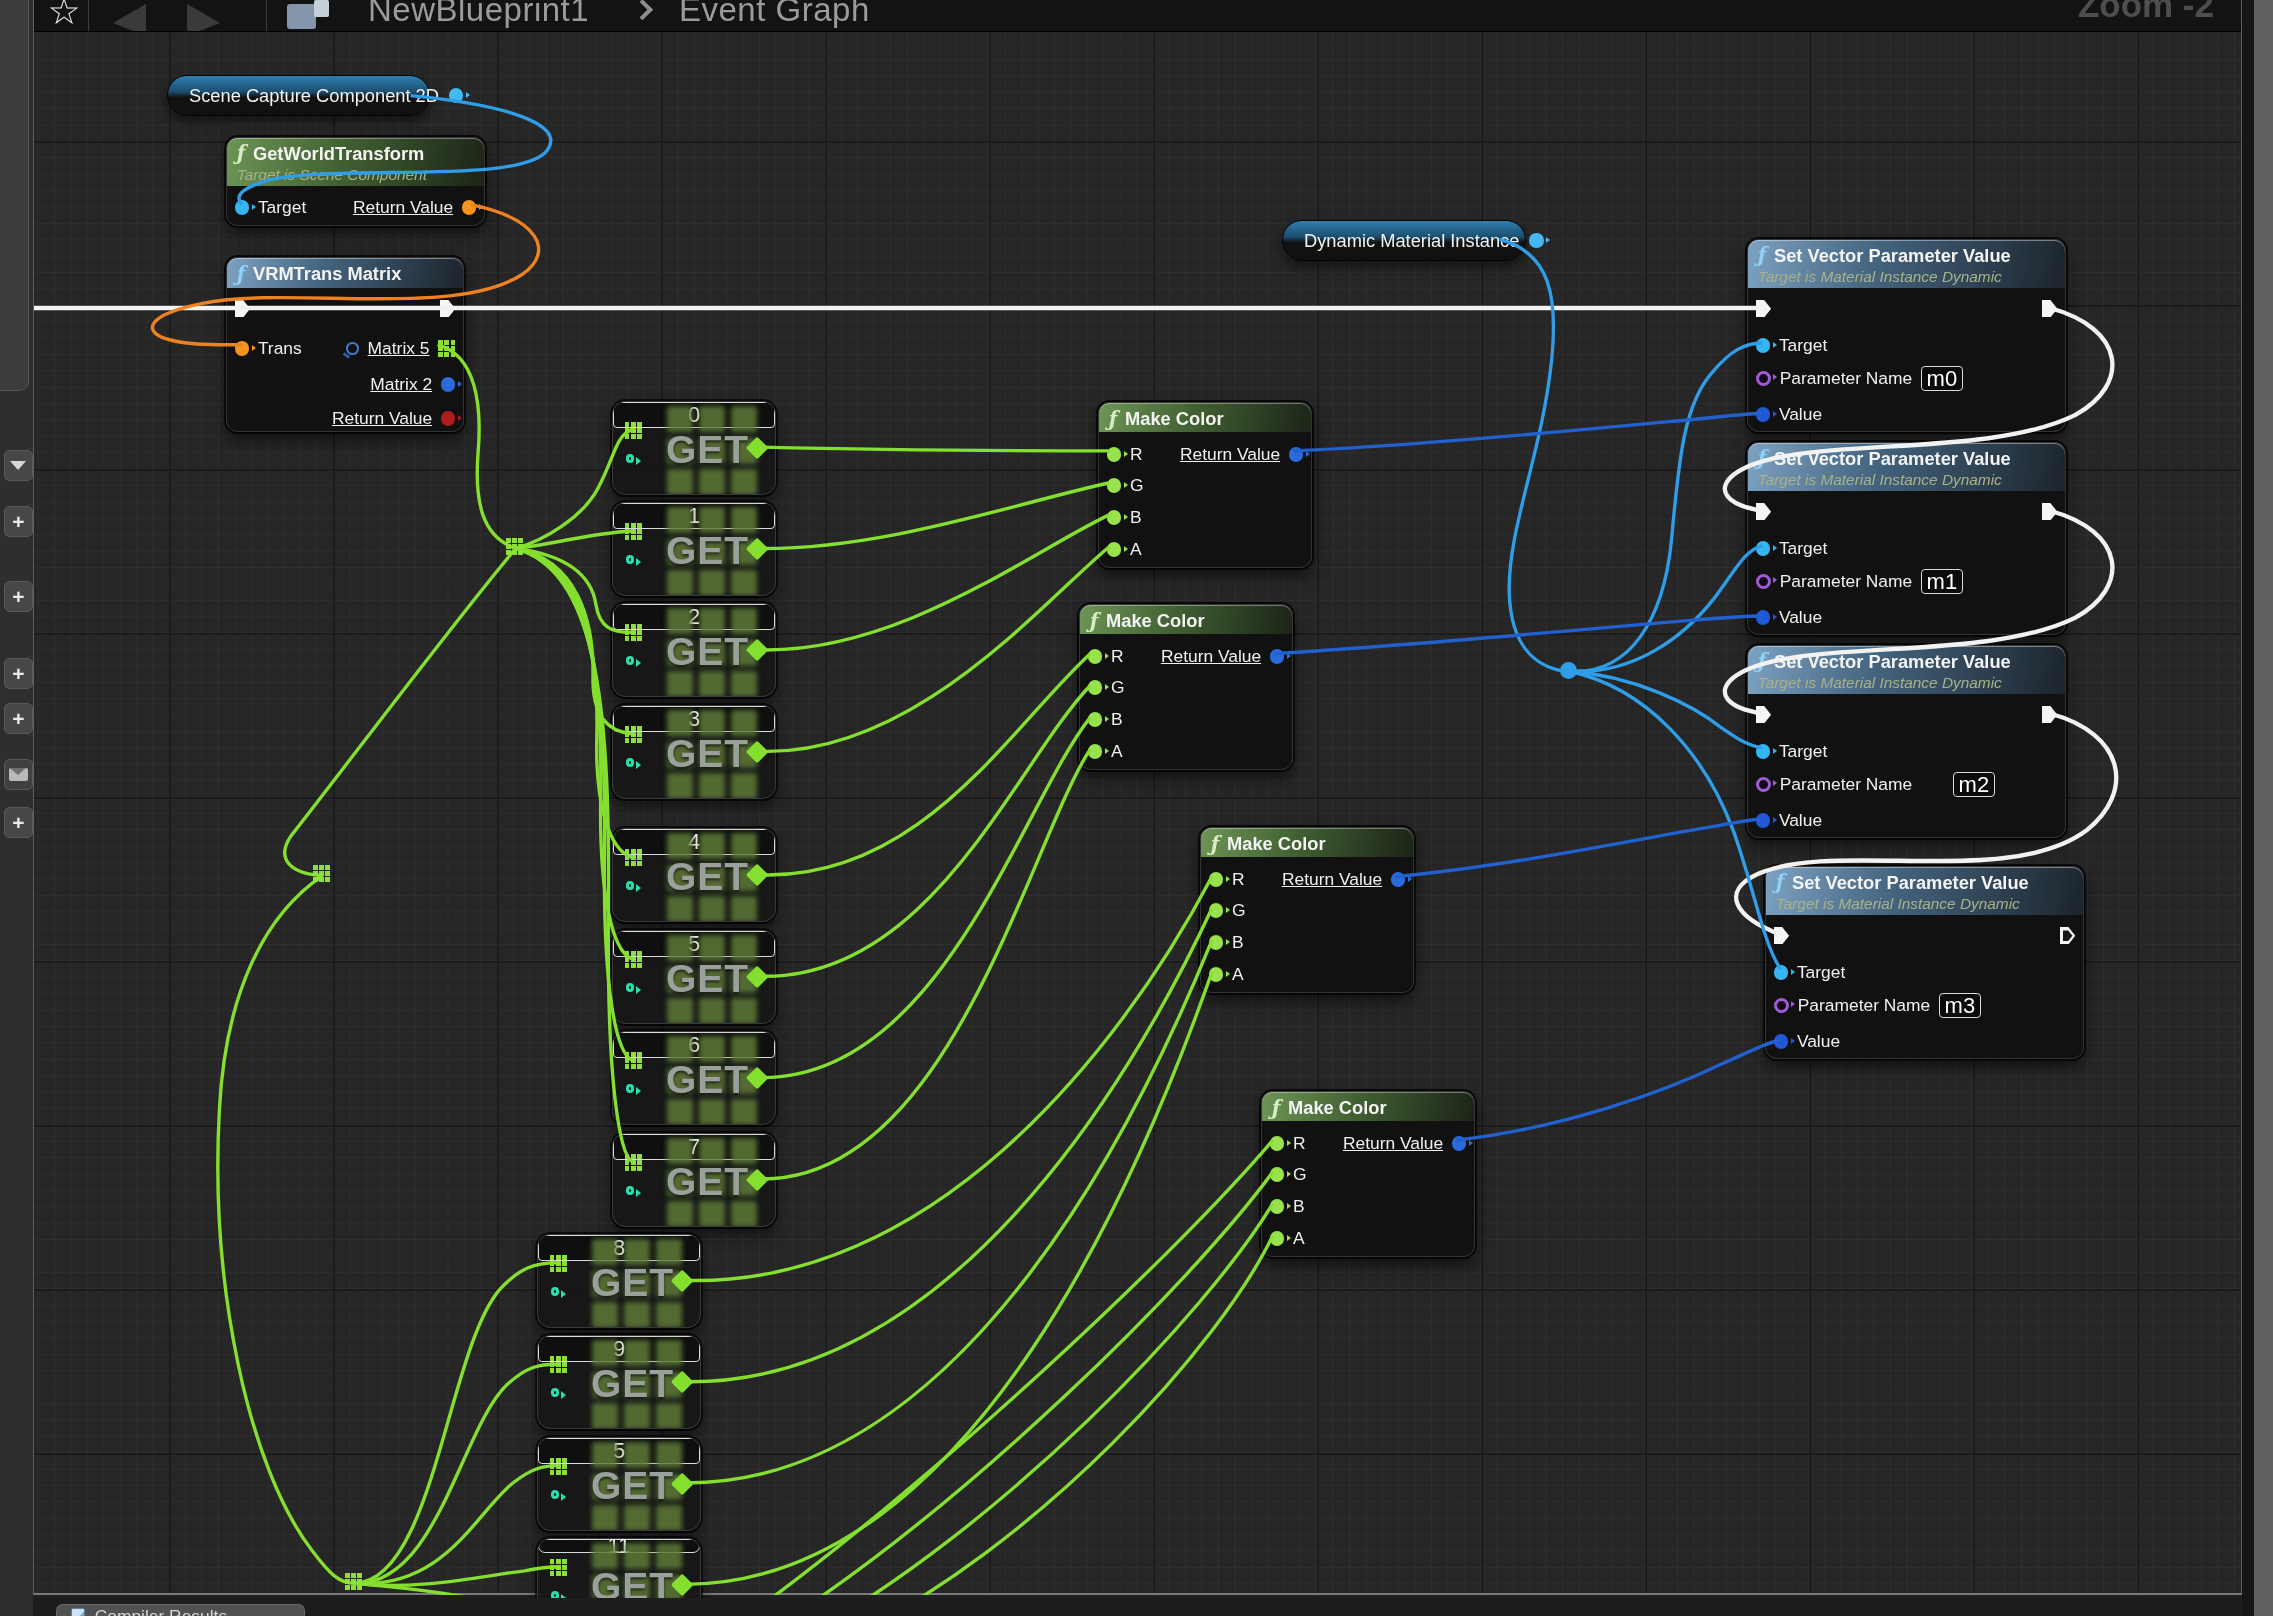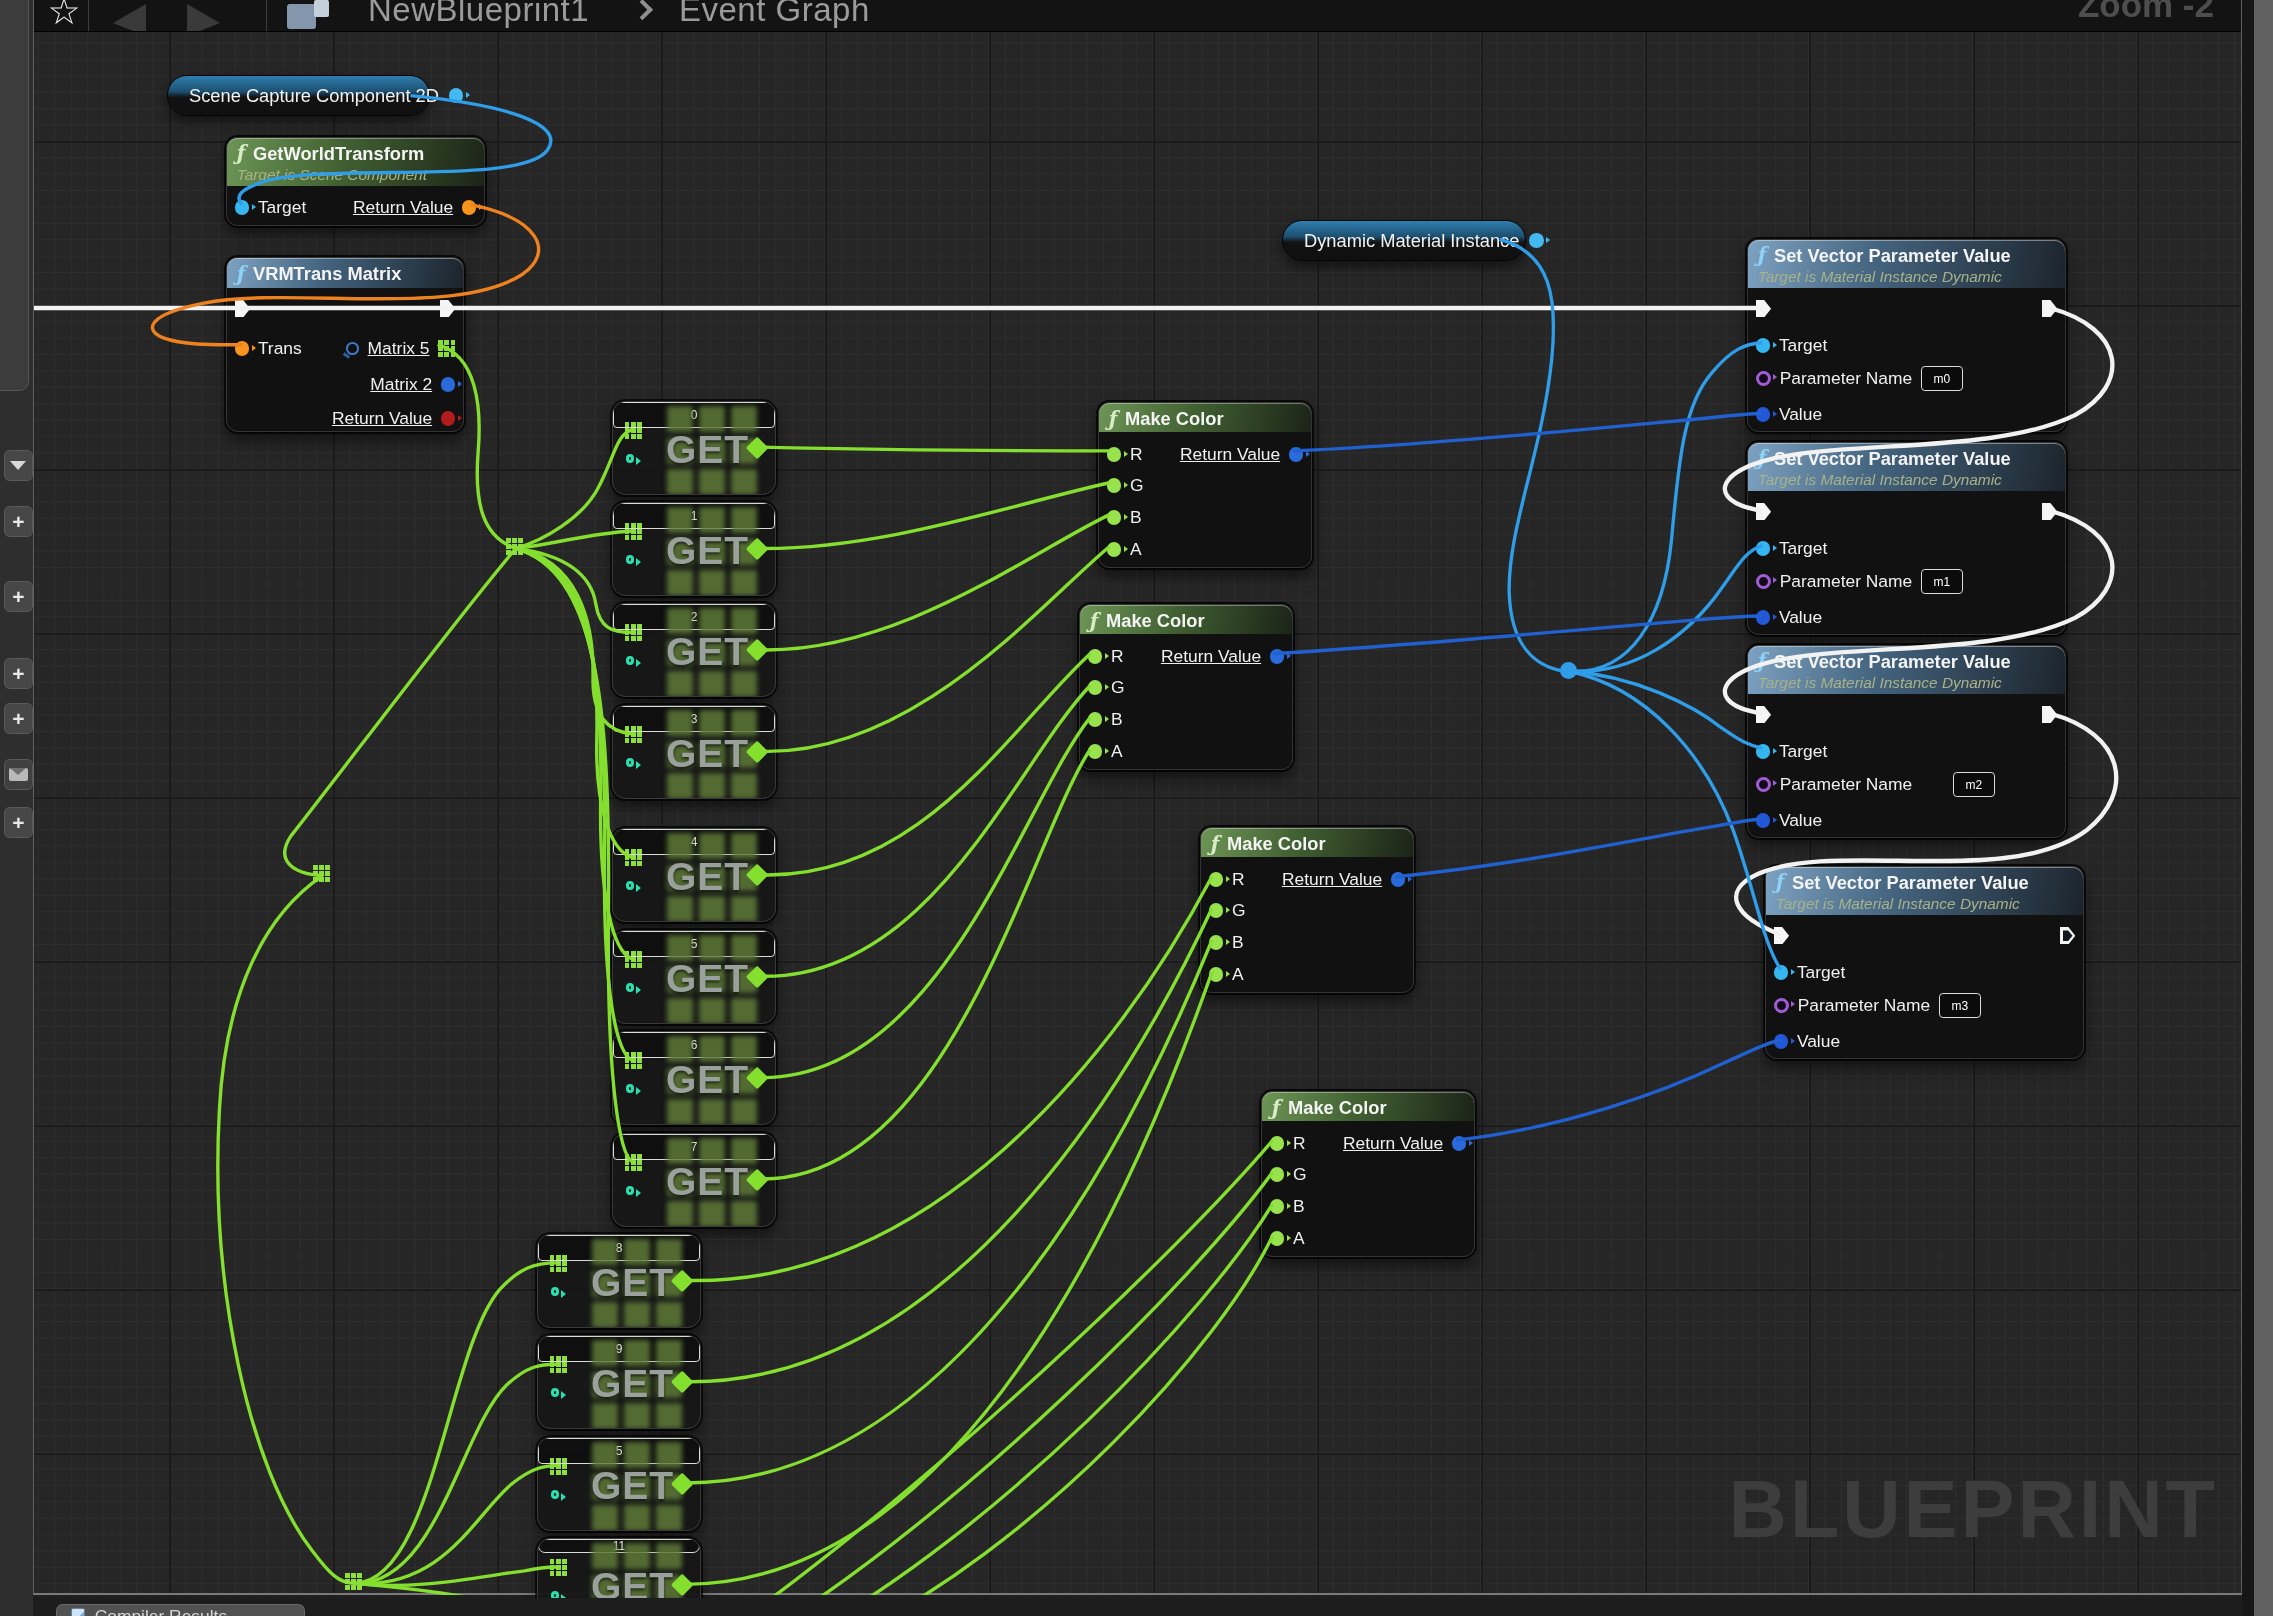--- a/index.html
+++ b/index.html
@@ -57,21 +57,21 @@
   
   .cpin { position:relative; width:14.5px; height:14.5px; border-radius:50%; flex:none; }
   .cpin:after { content:""; position:absolute; right:-6.8px; top:3.4px; border-top:3.9px solid transparent; border-bottom:3.9px solid transparent; border-left:4.8px solid; border-left-color:inherit; }
   .donut { position:relative; width:15.4px; height:15.4px; border-radius:50%; border:3.9px solid #a05cd5; background:#120a18; flex:none; }
   .donut:after { content:""; position:absolute; right:-8.7px; top:0; border-top:3.9px solid transparent; border-bottom:3.9px solid transparent; border-left:4.8px solid #a05cd5; }
   .exec { position:relative; width:15.4px; height:17.4px; background:#f5f5f5; clip-path:polygon(0 0,55% 0,100% 50%,55% 100%,0 100%); flex:none; }
   .exec.hollow:before { content:""; position:absolute; left:2.9px; top:3.4px; width:9.7px; height:10.6px; background:#15181c; clip-path:polygon(0 0,55% 0,100% 50%,55% 100%,0 100%); }
   .gridpin { display:grid; grid-template-columns:repeat(3,4.8px); grid-template-rows:repeat(3,4.8px); gap:1.4px; flex:none; }
   .gridpin i { background:#8ede3c; }
   .diamond { position:absolute; width:16.4px; height:16.4px; background:#84df2f; transform:rotate(45deg); border-radius:1.9px; }
-  .valbox { border:1.9px solid #dcdcdc; border-radius:3.9px; background:rgba(0,0,0,.35); color:#fff; font-size:12px; display:flex; align-items:center; justify-content:center; }
+  .valbox { border:1.9px solid #dcdcdc; border-radius:3.9px; background:rgba(0,0,0,.35); color:#fff; font-size:22px; display:flex; align-items:center; justify-content:center; }
 
   
   .pill { position:absolute; height:41px; border-radius:20px; background:linear-gradient(180deg,#2f7fb0 0%, #1d4f70 40%, #121212 55%, #101010 100%);
           border:1.9px solid #050505; box-shadow:0 5.8px 11.6px rgba(0,0,0,.5); display:flex; align-items:center; z-index:10; }
   .pill .lbl { font-size:18.3px; color:#f2f2f2; padding-left:21px; white-space:nowrap; }
   .pill .cpin { margin-left:9.7px; margin-right:13.5px; }
 
   
   .getnode { position:absolute; width:164px; height:94px; background:rgba(22,23,22,.97); border:1px solid #3a3a3a; border-radius:13.5px;
              box-shadow:0 0 0 1.9px rgba(0,0,0,.7), 0 7.7px 13.5px rgba(0,0,0,.5); overflow:hidden; z-index:10; }
@@ -133,21 +133,20 @@
       <span class="tb-item tb-arrow fwd" style="left:153px; top:3.9px;"></span>
       <span class="tb-sep" style="left:232px;"></span>
       <span class="bp-icon-a" style="left:253px; top:3.9px;"></span>
       <span class="bp-icon-b" style="left:280px; top:0px;"></span>
       <span class="crumb" style="left:334px;">NewBlueprint1</span>
       <span class="crumb-chev" style="left:601px;"></span>
       <span class="crumb" style="left:645px;">Event Graph</span>
     </div>
 
     <div class="zoom-label">Zoom -2</div>
-    <div class="watermark">BLUEPRINT</div>
 
     <svg class="wires" width="2209" height="1595" viewBox="34 0 2288 1652">
         <path d="M34 319 L1824 319" stroke="#f2f2f2" stroke-width="4.5" fill="none"></path>
         <path d="M2122 319 C2200 340 2206 398 2148 430 C2050 478 1850 448 1794 492 C1776 507 1786 523 1824 529" stroke="#f2f2f2" stroke-width="4.5" fill="none"></path>
         <path d="M2122 529 C2200 550 2206 608 2148 640 C2050 688 1850 658 1794 702 C1776 717 1786 733 1824 739" stroke="#f2f2f2" stroke-width="4.5" fill="none"></path>
         <path d="M2122 739 C2200 760 2210 820 2160 860 C2080 920 1900 870 1820 905 C1780 923 1795 950 1843 968" stroke="#f2f2f2" stroke-width="4.5" fill="none"></path>
         <path d="M424 99 C520 108 585 128 566 155 C540 193 340 168 272 188 C248 196 242 203 249 212" stroke="#2f9de8" stroke-width="3.5" fill="none"></path>
         <path d="M1552 248 C1606 262 1612 310 1606 372 C1596 470 1560 548 1562 615 C1564 668 1588 690 1618 695" stroke="#2f9de8" stroke-width="3.5" fill="none"></path>
         <path d="M1623 695 C1688 700 1722 640 1730 560 C1738 470 1744 418 1772 386 C1792 362 1806 356 1824 355" stroke="#2f9de8" stroke-width="3.5" fill="none"></path>
         <path d="M1623 695 C1692 700 1744 658 1774 620 C1798 588 1806 570 1824 565" stroke="#2f9de8" stroke-width="3.5" fill="none"></path>

